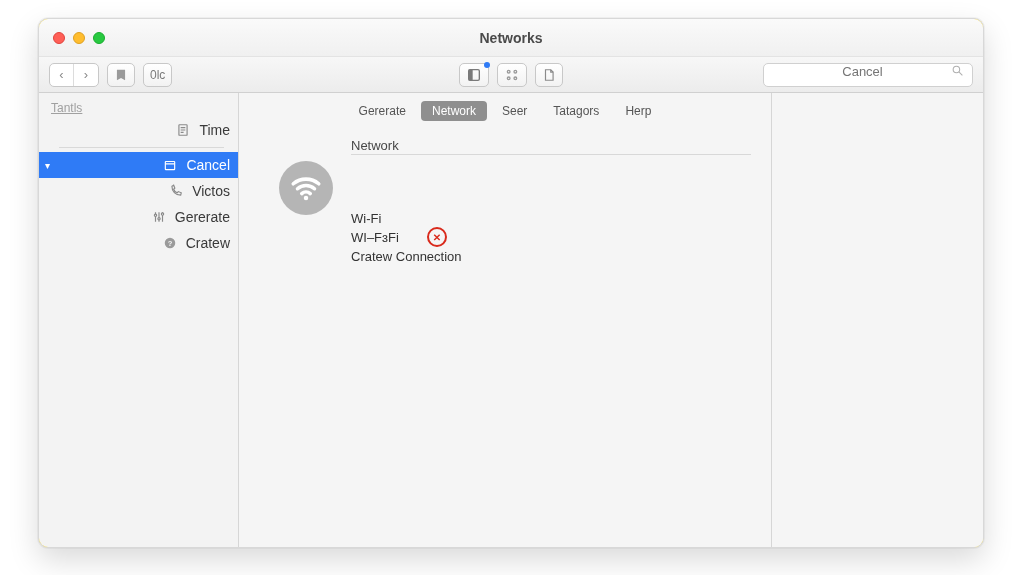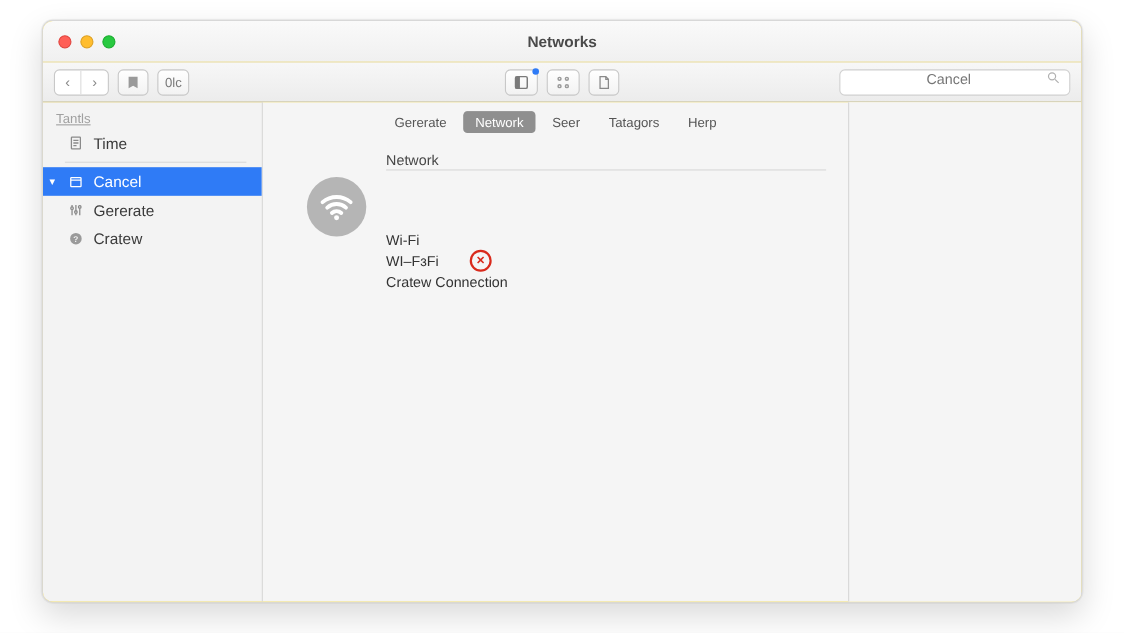--- a/index.html
+++ b/index.html
@@ -151,20 +151,21 @@
     text-decoration: underline;
   }
   .sb-item {
     height: 26px;
     display: flex;
     align-items: center;
     padding: 0 8px 0 22px;
     gap: 8px;
     color: #3a3a3a;
     font-size: 14px;
+    justify-content: flex-end;
   }
   .sb-item .icon {
     width: 16px; height: 16px;
     display: inline-flex; align-items:center; justify-content:center;
     color: #7a7a7a;
   }
   .sb-item.selected {
     background: #2f7bf6;
     color: #ffffff;
     position: relative;
@@ -376,20 +377,28 @@
         <span class="disclosure">▾</span>
         <span class="icon">
           <svg width="14" height="14" viewBox="0 0 24 24">
               <rect x="4" y="6" width="16" height="14" rx="1" fill="none" stroke="#ffffff" stroke-width="2"></rect>
               <line x1="4" y1="10" x2="20" y2="10" stroke="#ffffff" stroke-width="2"></line>
             </svg>
         </span>
         <span>Cancel</span>
       </div>
 
+      <div class="sb-item">
+        <span class="icon">
+          <svg width="14" height="14" viewBox="0 0 24 24">
+              <path d="M5 4c0 9 6 15 15 15l1-4-5-2-2 2c-3-1-5-3-6-6l2-2-2-5z" fill="none" stroke="#8a8a8a" stroke-width="2"></path>
+            </svg>
+        </span>
+        <span>Victos</span>
+      </div>
 
       <div class="sb-item">
         <span class="icon">
           <svg width="14" height="14" viewBox="0 0 24 24" stroke="#8a8a8a" stroke-width="2">
               <line x1="6" y1="4" x2="6" y2="20"></line>
               <line x1="12" y1="4" x2="12" y2="20"></line>
               <line x1="18" y1="4" x2="18" y2="20"></line>
               <circle cx="6" cy="9" r="2" fill="#f3f3f3"></circle>
               <circle cx="12" cy="15" r="2" fill="#f3f3f3"></circle>
               <circle cx="18" cy="7" r="2" fill="#f3f3f3"></circle>

